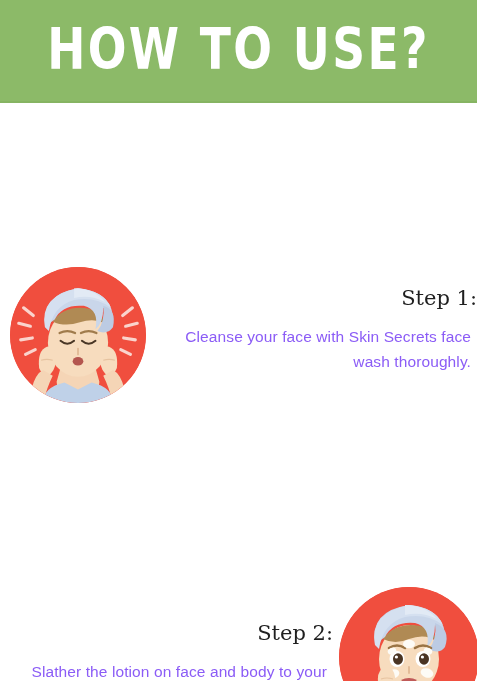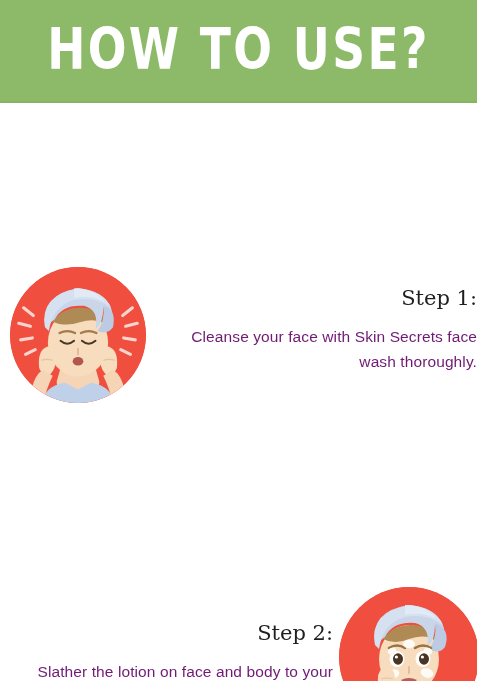--- a/index.html
+++ b/index.html
@@ -67,24 +67,24 @@
     font-weight: 400;
     font-size: 21px;
     color: #1f1f1f;
     line-height: 1.1;
     margin: 0 0 14px 0;
   }
   .step-body {
     font-family: "Liberation Sans", sans-serif;
     font-weight: 400;
     font-size: 15.5px;
-    color: #701a75;
+    color: #8b5cf6;
     line-height: 1.62;
     letter-spacing: 0.1px;
-    margin: 0;
+    margin: 6px;
   }
 
   
   #step1 { left: 0; top: 130px; width: 477px; height: 150px; }
   #step1 .illus { left: 10px; top: 137px; width: 136px; height: 136px; }
   #step1 .step-text { left: 160px; top: 157px; width: 317px; text-align: right; }
 
   
   #step2 { left: 15px; top: 290px; width: 477px; height: 165px; }
   #step2 .illus { left: 324px; top: 297px; width: 140px; height: 140px; }

